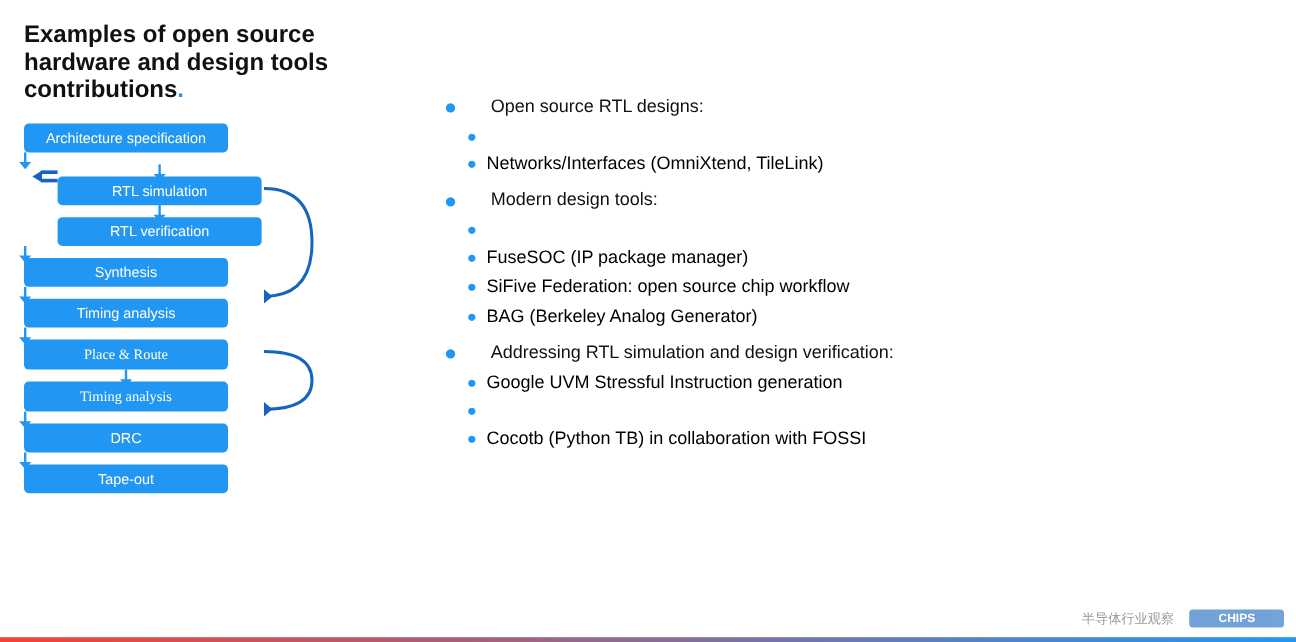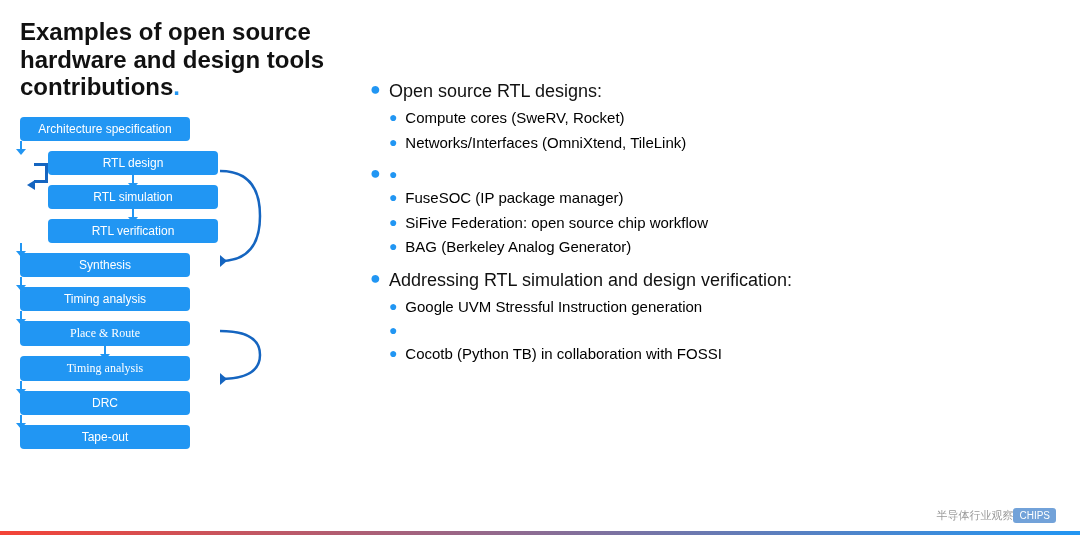--- a/index.html
+++ b/index.html
@@ -23,21 +23,21 @@
     }
 
     .left-section {
       width: 320px;
       flex-shrink: 0;
       display: flex;
       flex-direction: column;
     }
 
     .page-title {
-      font-size: 24px;
+      font-size: 20px;
       font-weight: 900;
       line-height: 1.15;
       color: #111;
       margin-bottom: 16px;
     }
 
     .page-title .dot {
       color: #2196F3;
     }
 
@@ -114,58 +114,59 @@
     }
 
     .content-list .sub-list li .bullet {
       color: #2196F3;
       font-size: 14px;
       line-height: 1.5;
       flex-shrink: 0;
     }
 
     .section-header {
-      font-size: 18px;
+      font-size: 15px;
       color: #111;
+      margin-left: 20px;
     }
 
     .flow-container {
       position: relative;
       display: flex;
       flex-direction: row;
       align-items: flex-start;
     }
 
     .flow-left {
       display: flex;
       flex-direction: column;
       position: relative;
     }
 
     .watermark {
       position: absolute;
       bottom: 12px;
-      right: 24px;
+      right: 10px;
       display: flex;
       align-items: center;
-      gap: 0;
+      gap: 13px;
       opacity: 0.6;
     }
 
     .watermark-text {
       font-size: 11px;
       color: #555;
     }
 
     .chips-badge {
       background: #1565C0;
       color: #fff;
       font-size: 10px;
-      font-weight: normal;
-      padding: 2px 6px;
+      font-weight: bold;
+      padding: 2px 24px;
       border-radius: 3px;
     }
 
     .bottom-bar {
       position: absolute;
       bottom: 0;
       left: 0;
       right: 0;
       height: 4px;
       background: linear-gradient(to right, #F44336, #2196F3);
@@ -191,21 +192,20 @@
 
           <div style="width:28px;position:relative;">
             <div style="position:absolute;right:0;top:12px;bottom:60px;width:3px;background:#1565C0;border-radius:1px;"></div>
             <div style="position:absolute;right:0;top:12px;width:14px;height:3px;background:#1565C0;"></div>
             <div style="position:absolute;right:0;bottom:60px;width:14px;height:3px;background:#1565C0;"></div>
 
             <div style="position:absolute;right:13px;bottom:53px;border-top:5px solid transparent;border-bottom:5px solid transparent;border-right:8px solid #1565C0;"></div>
           </div>
 
           <div style="display:flex;flex-direction:column;align-items:center;">
-            <div class="flow-box">RTL design</div>
             <div class="flow-arrow"></div>
             <div class="flow-box">RTL simulation</div>
             <div class="flow-arrow"></div>
             <div class="flow-box">RTL verification</div>
           </div>
 
           <div style="position:absolute;right:-52px;top:0;width:55px;height:100%;">
             <svg width="55" height="130" viewBox="0 0 55 130">
 
               <path d="M 5 20 Q 45 20 45 65 Q 45 110 5 110" fill="none" stroke="#1565C0" stroke-width="2.5"></path>
@@ -246,33 +246,33 @@
 
   <div class="right-section">
     <ul class="content-list">
       <li>
         <span class="bullet">●</span>
         <div>
           <span class="section-header">Open source RTL designs:</span>
           <ul class="sub-list">
             <li>
               <span class="bullet">●</span>
-              <span>Compute cores (SweRV, Rocket)</span>
             </li>
             <li>
               <span class="bullet">●</span>
               <span>Networks/Interfaces (OmniXtend, TileLink)</span>
             </li>
           </ul>
         </div>
       </li>
 
       <li>
         <span class="bullet">●</span>
         <div>
+          <span class="section-header">Modern design tools:</span>
           <ul class="sub-list">
             <li>
               <span class="bullet">●</span>
             </li>
             <li>
               <span class="bullet">●</span>
               <span>FuseSOC (IP package manager)</span>
             </li>
             <li>
               <span class="bullet">●</span>

